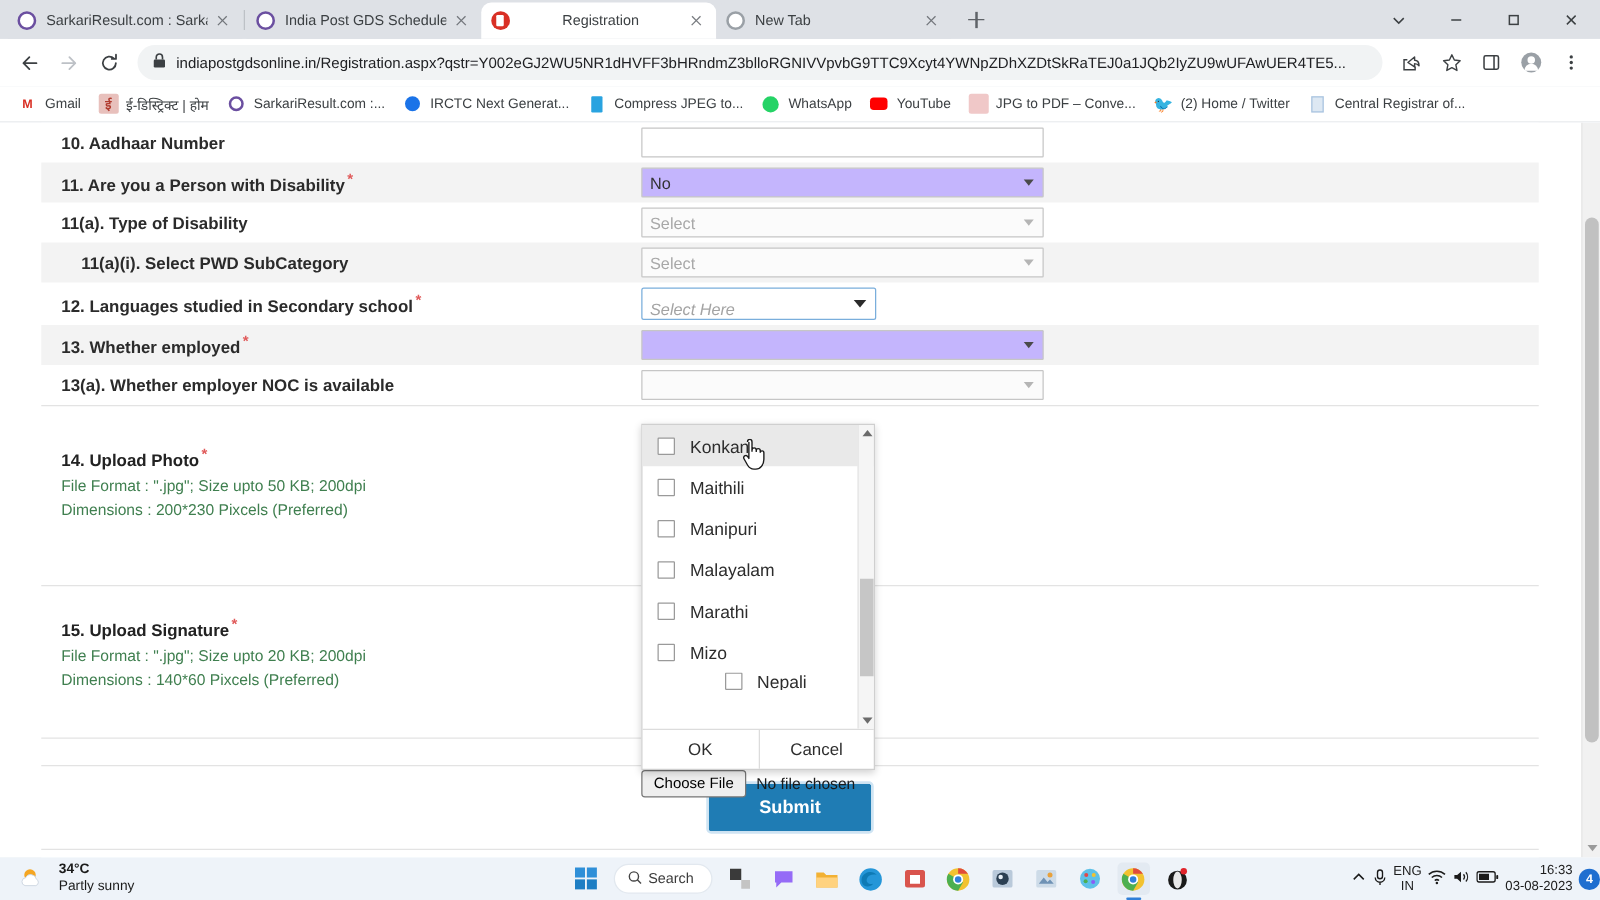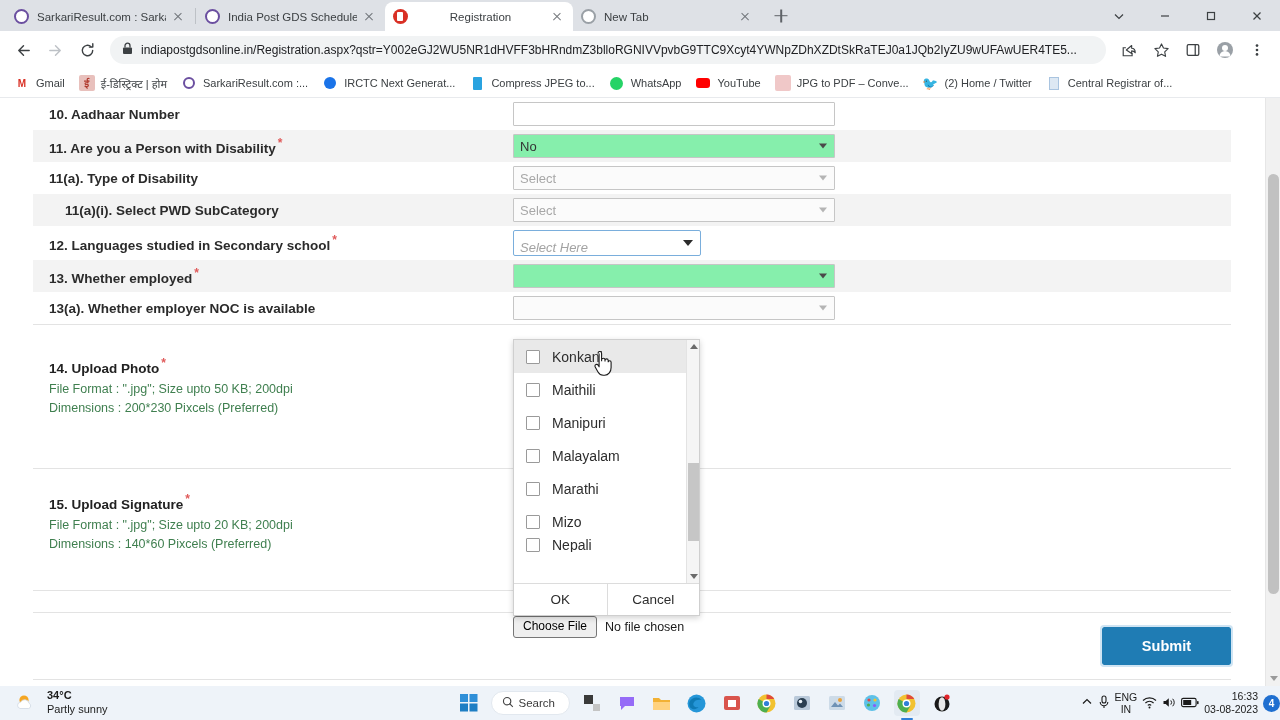--- a/index.html
+++ b/index.html
@@ -104,21 +104,21 @@
   .form-row .lbl { width: 480px; flex: 0 0 480px; padding-left: 16px; font-weight: 600; }
   .form-row .lbl.indent { padding-left: 32px; }
   .form-row .ctl { width: 322px; flex: 0 0 322px; }
   .req { color: #e05a5a; font-size: 12px; vertical-align: super; margin-left:2px; }
 
   .inp {
     width: 100%; height: 24px; border: 1px solid #c6c6c6; background: #fff;
     font-size: 13px; color: #333; padding: 0 6px; border-radius: 1px;
   }
   .sel {
-    width: 100%; height: 24px; border: 1px solid #c6c6c6; background: #86efac;
+    width: 100%; height: 24px; border: 1px solid #c6c6c6; background: #c4b5fd;
     font-size: 13px; color: #333; padding: 0 22px 0 6px; border-radius: 1px;
     display:flex; align-items:center; position: relative;
   }
   .sel.muted { color: #a8a8a8; background:#fbfbfb; }
   .sel .caret {
     position: absolute; right: 7px; top: 50%; width: 0; height: 0;
     border-left: 4.5px solid transparent; border-right: 4.5px solid transparent;
     border-top: 5px solid #4a4a4a; transform: translateY(-50%);
   }
   .sel.muted .caret { border-top-color: #b5b5b5; }
@@ -147,39 +147,39 @@
     border-radius: 3px; font-size: 12px; color:#000; line-height:1.3;
   }
   .chooser .fname { margin-left: 8px; color: #1a1a1a; font-size: 12.5px; }
 
   .submit-wrap { display:flex; justify-content:center; padding: 14px 0; }
   .submit-btn {
     background: #1f7cb4; color: #fff; border: none; font-size: 14.5px; font-weight: 700;
     padding: 11px 40px; border-radius: 2px; outline: 2px solid #cfe4f3; outline-offset: 0;
   }
   .band { height: 18px; background:#fff; }
-  .hr-top { border-top: 1px solid #e3e3e3; justify-content: flex-end; }
+  .hr-top { border-top: 1px solid #e3e3e3; }
 
   
   .ms-popup {
     position: absolute; left: 513px; top: 241px; width: 187px;
     background: #ffffff; border: 1px solid #cfcfcf;
     box-shadow: 0 2px 6px rgba(0,0,0,.18); z-index: 50;
   }
   .ms-list { position: relative; height: 243px; overflow: hidden; }
   .ms-item {
     display: flex; align-items: center; height: 33px; padding-left: 12px;
     font-size: 14px; color: #2d2d2d;
   }
   .ms-item.hover { background: #e9e9e9; }
   .ms-item .cb {
     width: 14px; height: 14px; border: 1px solid #9a9a9a; background: #fff;
     margin-right: 12px; flex: 0 0 14px; border-radius: 1px;
   }
-  .ms-item.clipped { height: 14px; overflow: hidden; }
+  .ms-item.clipped { height: 14px; overflow: hidden; justify-content: center; }
   .ms-sb {
     position: absolute; right: 0; top: 0; width: 13px; height: 243px;
     background: #f5f5f5; border-left: 1px solid #e3e3e3;
   }
   .ms-sb .arr {
     position:absolute; left:0; width:13px; height:13px; display:flex;
     align-items:center; justify-content:center;
   }
   .ms-sb .arr.up { top: 0; }
   .ms-sb .arr.down { bottom: 0; }

